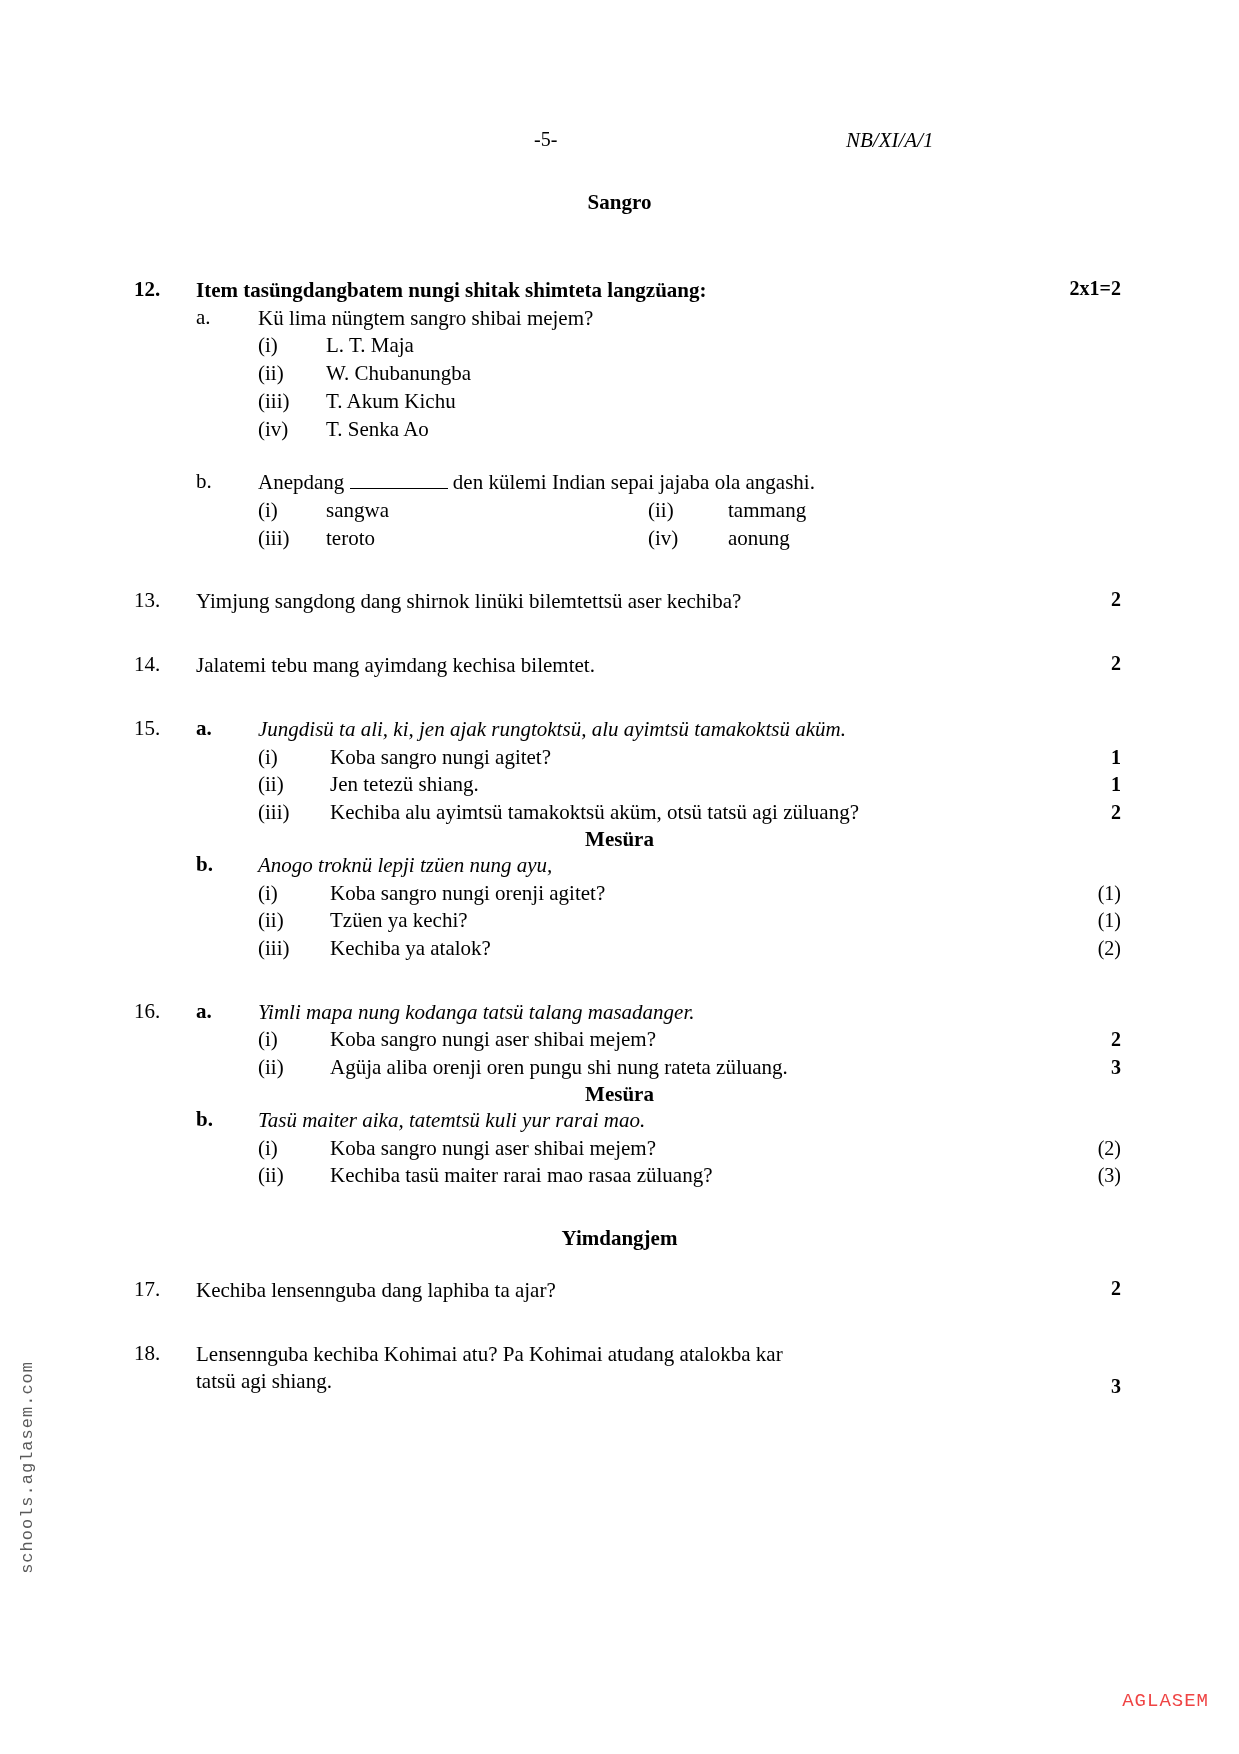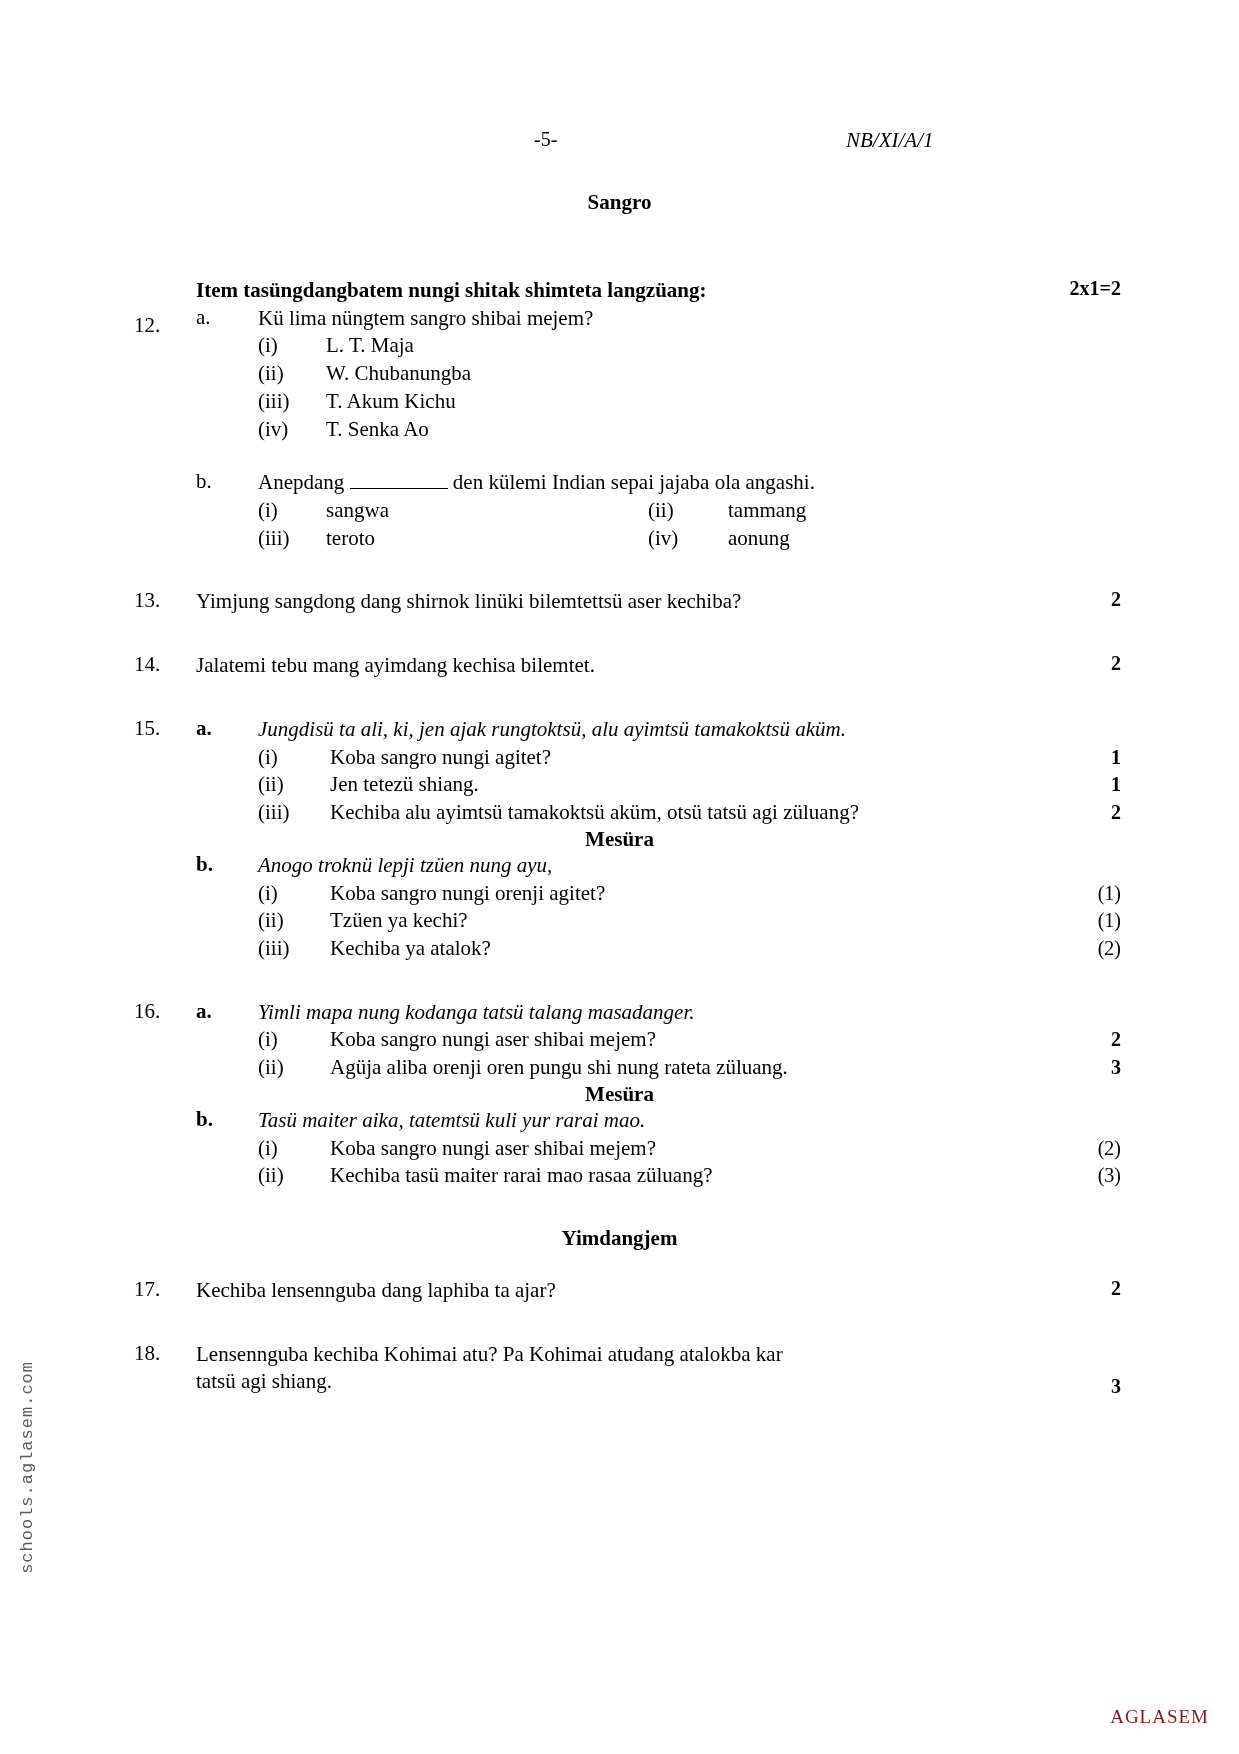--- a/index.html
+++ b/index.html
@@ -62,21 +62,21 @@
     margin-top: 0;
   }
 
   .num {
     position: absolute;
     left: 134px;
     width: 56px;
     text-align: left;
     font-size: 21px;
   }
-  .num.bold { font-weight: normal; margin-top: 36px; }
+  .num.bold { font-weight: bold; }
 
   .sub {
     position: absolute;
     left: 196px;
     width: 60px;
     font-size: 21px;
   }
   .sub.bold { font-weight: bold; }
 
   .txt {
@@ -144,25 +144,25 @@
     writing-mode: vertical-rl;
     transform: rotate(180deg);
     font-family: "Liberation Mono", monospace;
     font-size: 17px;
     letter-spacing: 1px;
     color: #5a5a5a;
   }
   .corner-watermark {
     position: absolute;
     right: 30px;
-    bottom: 26px;
-    font-family: Liberation Serif, serif;
+    bottom: 42px;
+    font-family: Liberation Mono, monospace;
     font-size: 19px;
     letter-spacing: 1px;
-    color: #7f1d1d;
+    color: #ef4444;
   }
 </style>
 </head>
 <body>
 
 <div class="page">
 
   <div class="header">
     <span class="pageno">-5-</span>
     <span class="code">NB/XI/A/1</span>

